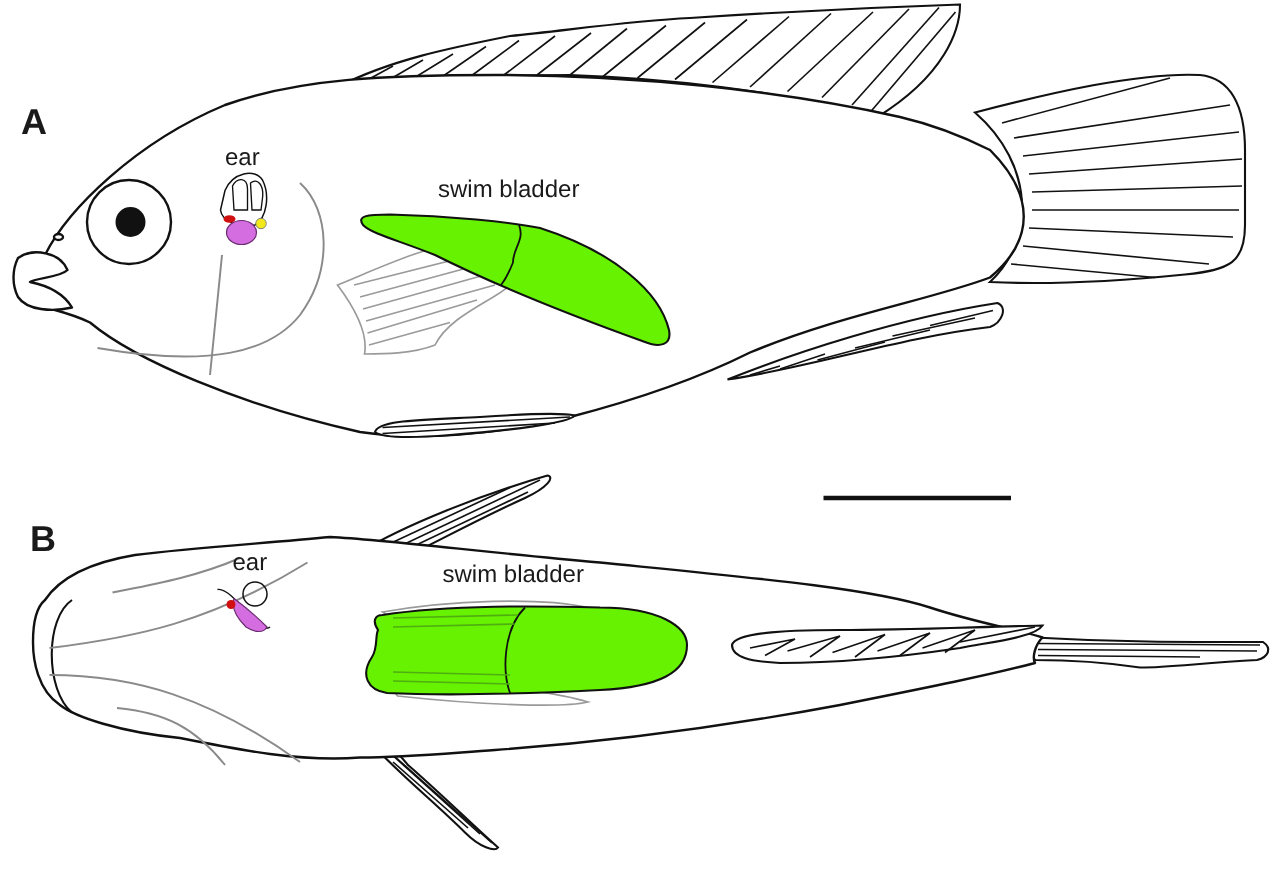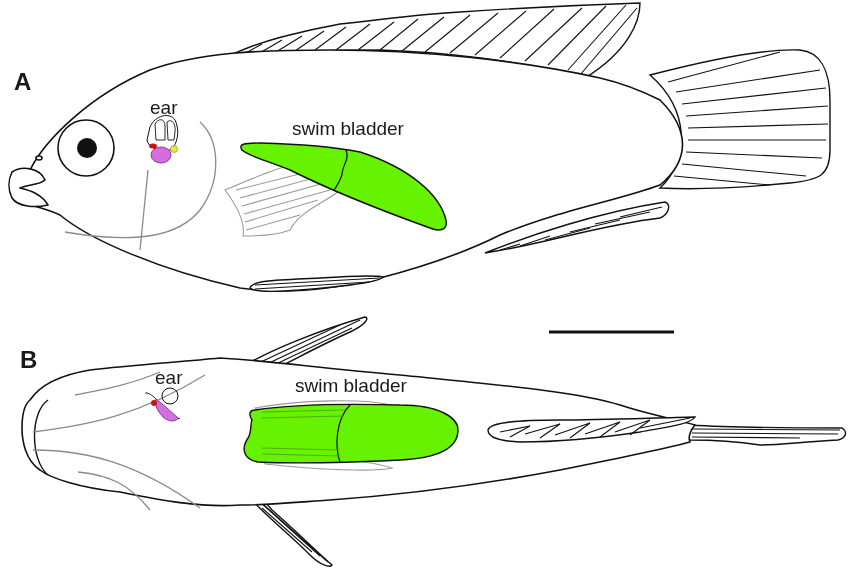--- a/index.html
+++ b/index.html
@@ -1,19 +1,19 @@
 <!DOCTYPE html>
 <html><head>
   <meta charset="utf-8">
   <style>
     html, body { margin: 0; padding: 0; background: #ffffff; }
     body { width: 850px; height: 580px; position: relative; overflow: hidden; font-family: "Liberation Sans", sans-serif; }
     #canvas { position: absolute; left: 0; top: 0; width: 850px; height: 580px; }
     .panel-label { position: absolute; font-family: "Liberation Sans", sans-serif; font-weight: bold; font-size: 24px; color: #1a1a1a; }
-    .part-label { position: absolute; font-family: "Liberation Sans", sans-serif; font-size: 19px; color: #1a1a1a; white-space: nowrap; }
+    .part-label { position: absolute; font-family: "Liberation Sans", sans-serif; font-size: 16px; color: #1a1a1a; white-space: nowrap; }
     svg .outline { fill: #ffffff; stroke: #111; stroke-width: 1.6; stroke-linejoin: round; }
     svg .fin { fill: #ffffff; stroke: #111; stroke-width: 1.4; }
     svg .ray { stroke: #111; stroke-width: 1.1; fill: none; }
     svg .grey { stroke: #8a8a8a; stroke-width: 1.3; fill: none; }
     svg .greyfin { fill: none; stroke: #9a9a9a; stroke-width: 1.1; }
   </style>
 </head>
 <body>
 
 <div id="canvas">

